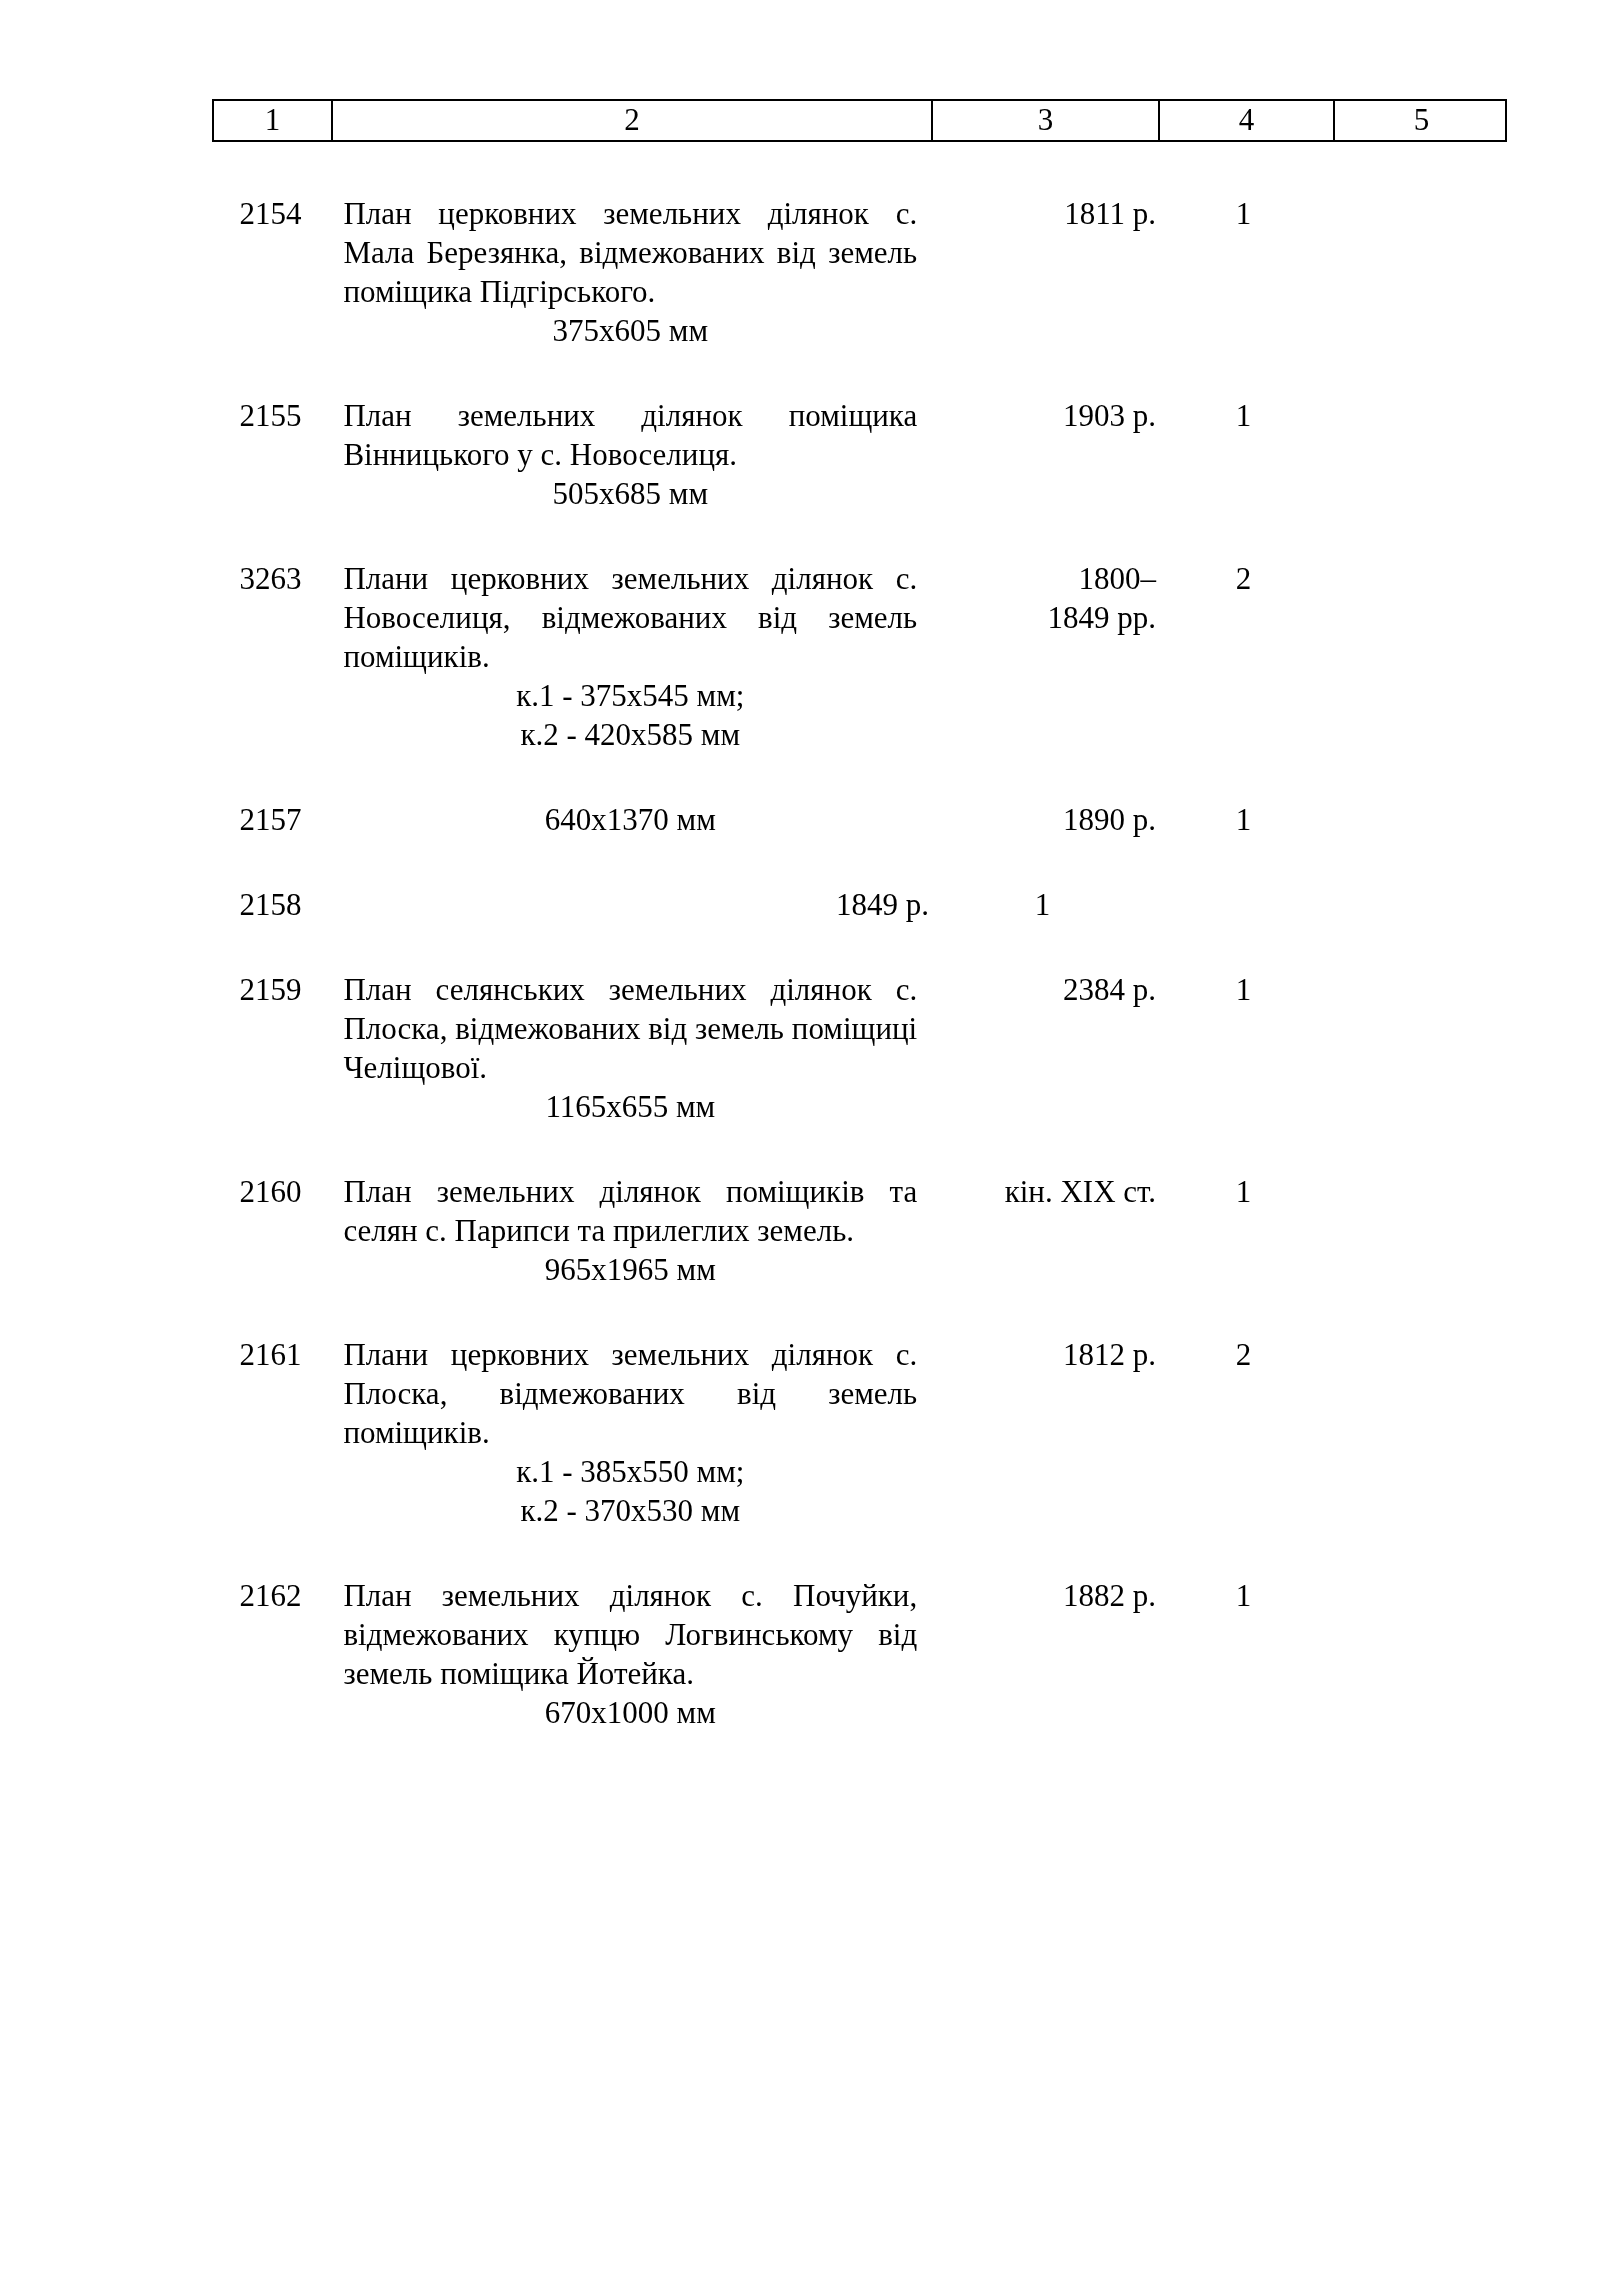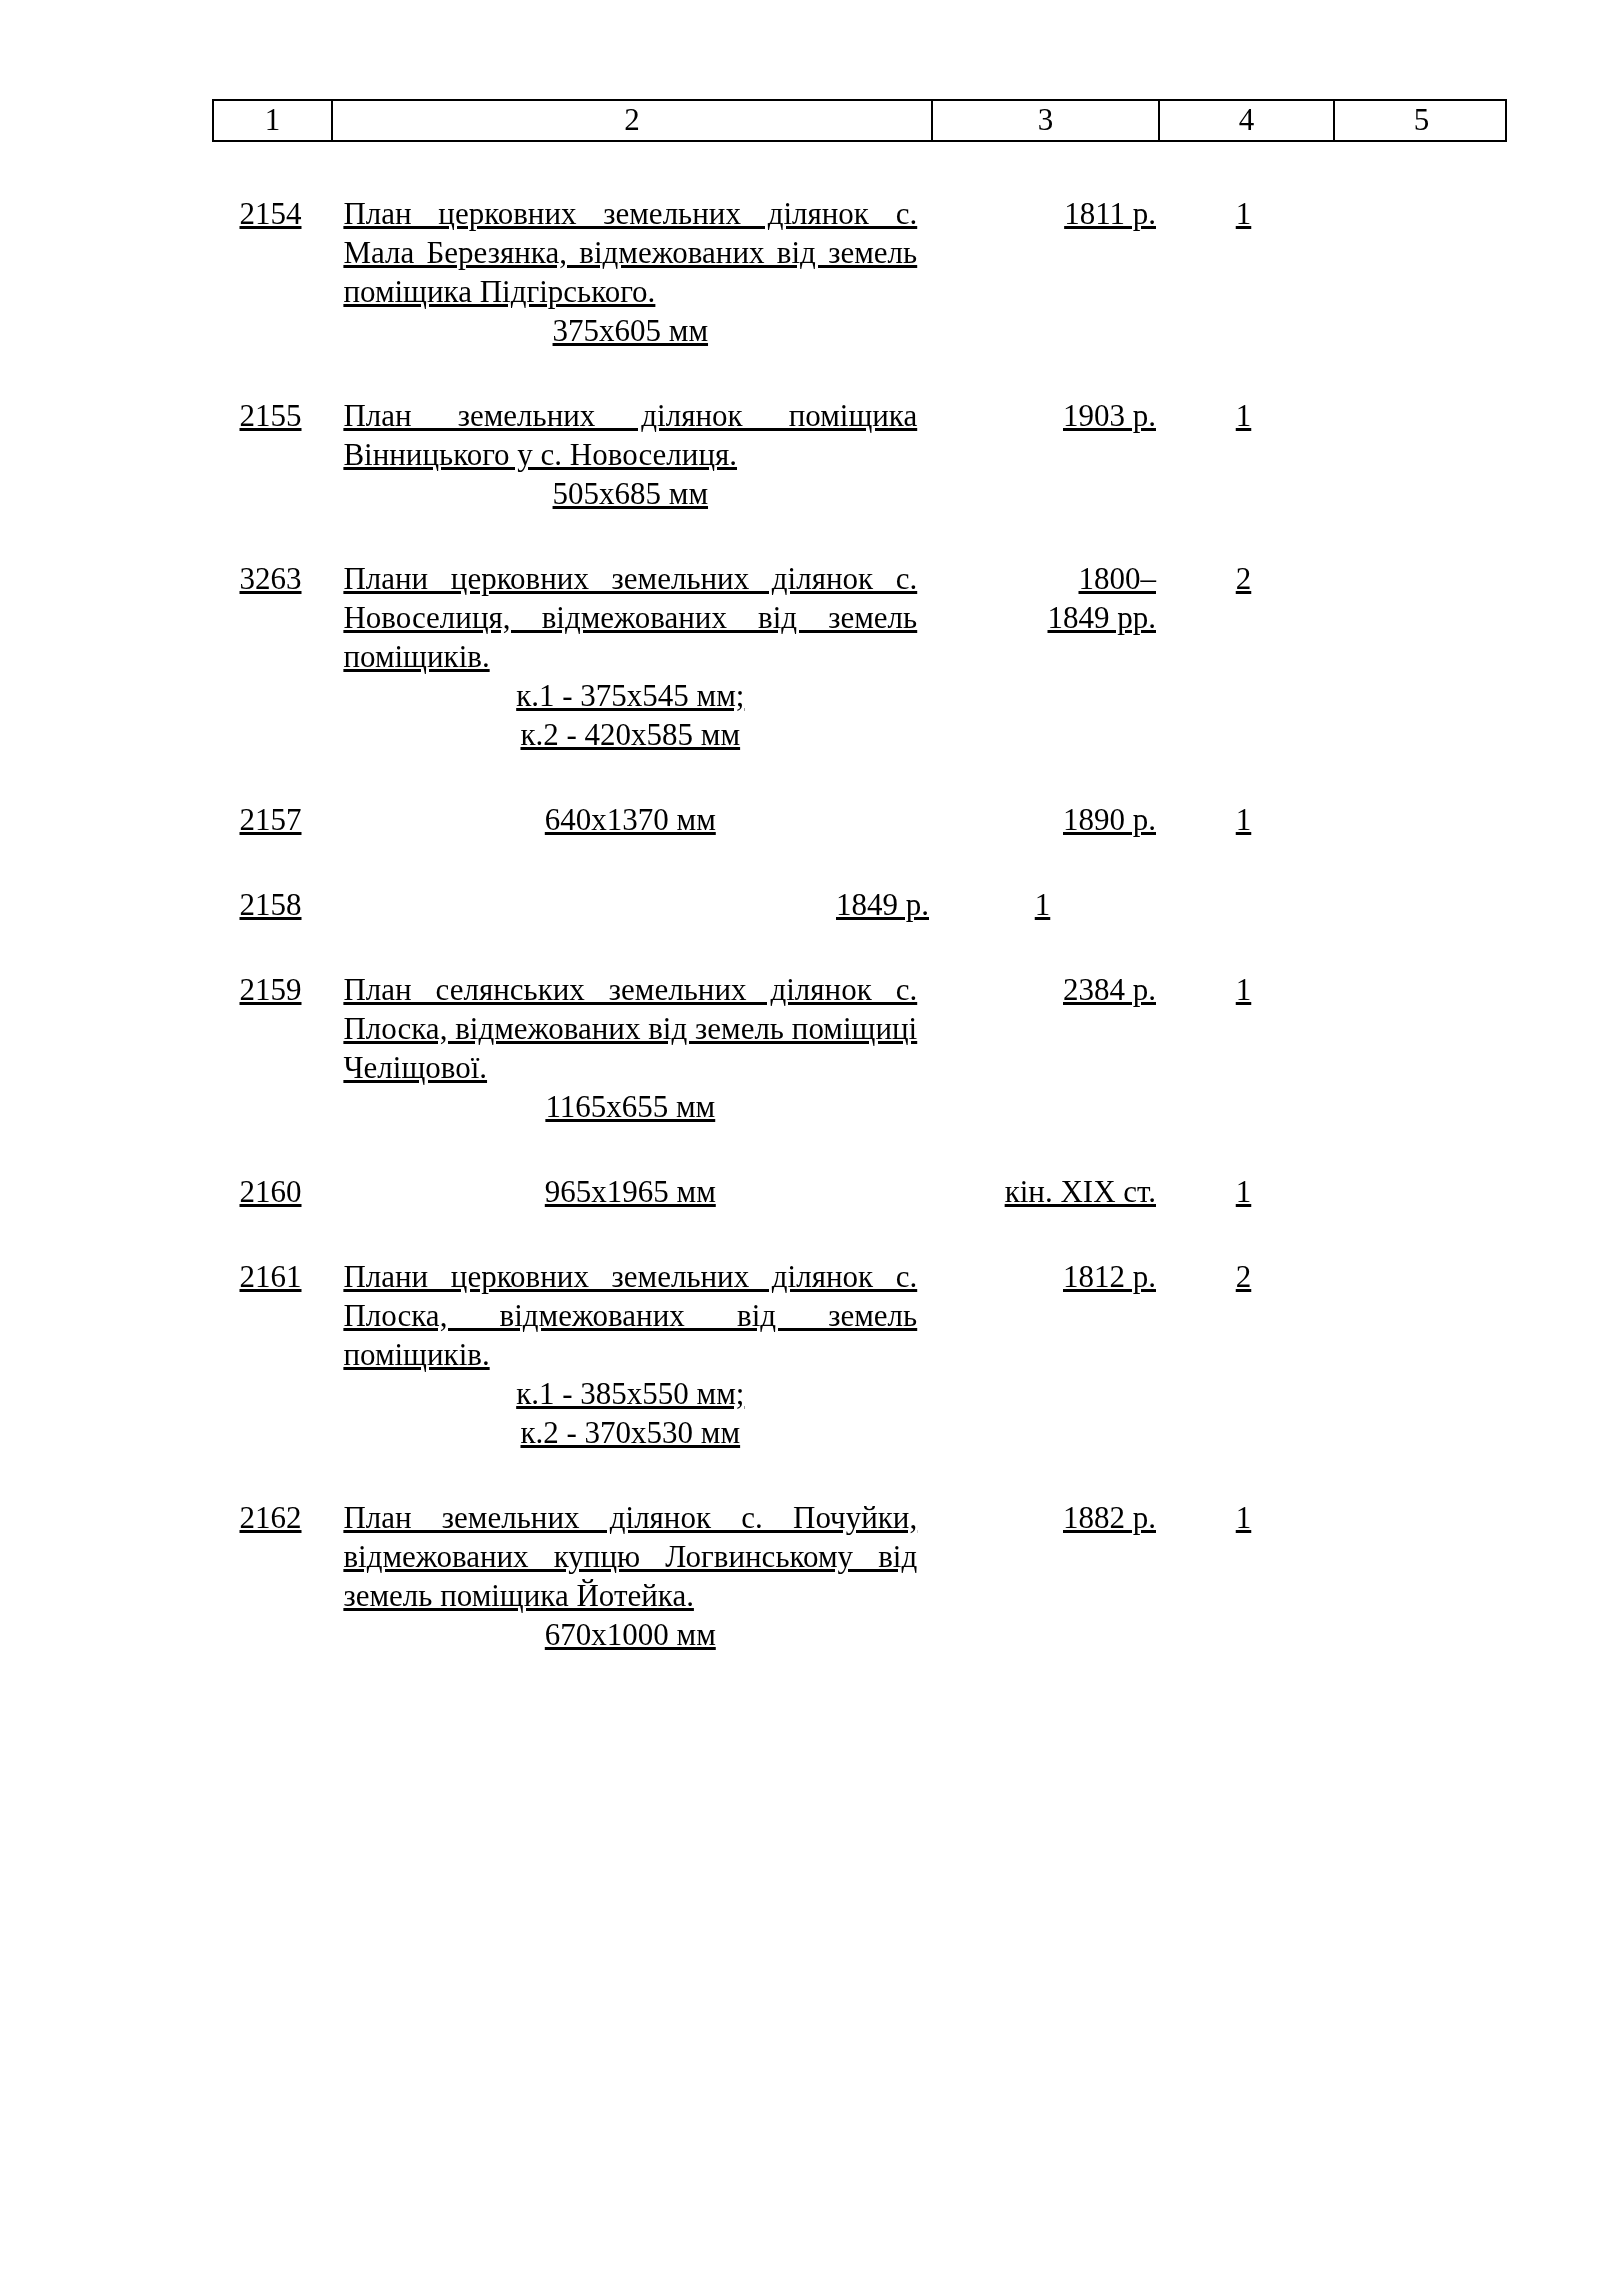--- a/index.html
+++ b/index.html
@@ -42,21 +42,20 @@
     border-left: 2px solid #000;
   }
   .entries {
     margin-top: 52px;
   }
   .entry {
     margin-bottom: 46px;
   }
   .c {
     box-sizing: border-box;
-    text-decoration: underline;
   }
   .no {
     text-align: center;
     align-self: start;
   }
   .desc {
     padding: 0 11.8px 0 14.4px;
   }
   .desc-text {
     display: block;
@@ -154,20 +153,21 @@
           <div class="dims">1165х655 мм</div>
         </div>
         <div class="c date">2384 р.</div>
         <div class="c qty">1</div>
         <div class="c col5"></div>
       </div>
 
       <div class="grid-row entry">
         <div class="c no">2160</div>
         <div class="c desc">
+          <span class="desc-text">План земельних ділянок поміщиків та селян с. Парипси та прилеглих земель.</span>
           <div class="dims">965х1965 мм</div>
         </div>
         <div class="c date">кін. ХІХ ст.</div>
         <div class="c qty">1</div>
         <div class="c col5"></div>
       </div>
 
       <div class="grid-row entry">
         <div class="c no">2161</div>
         <div class="c desc">

